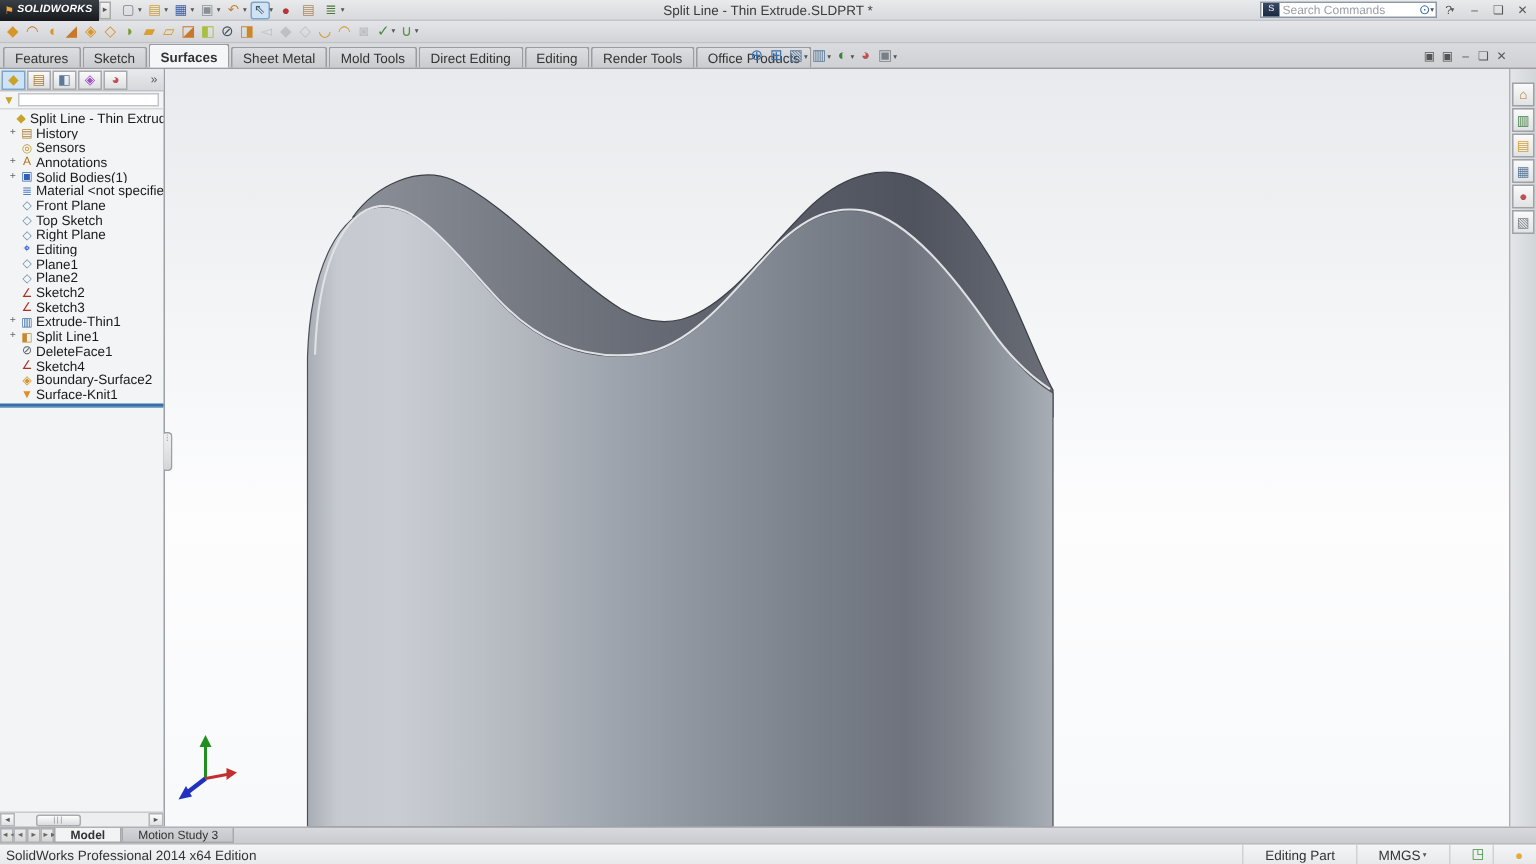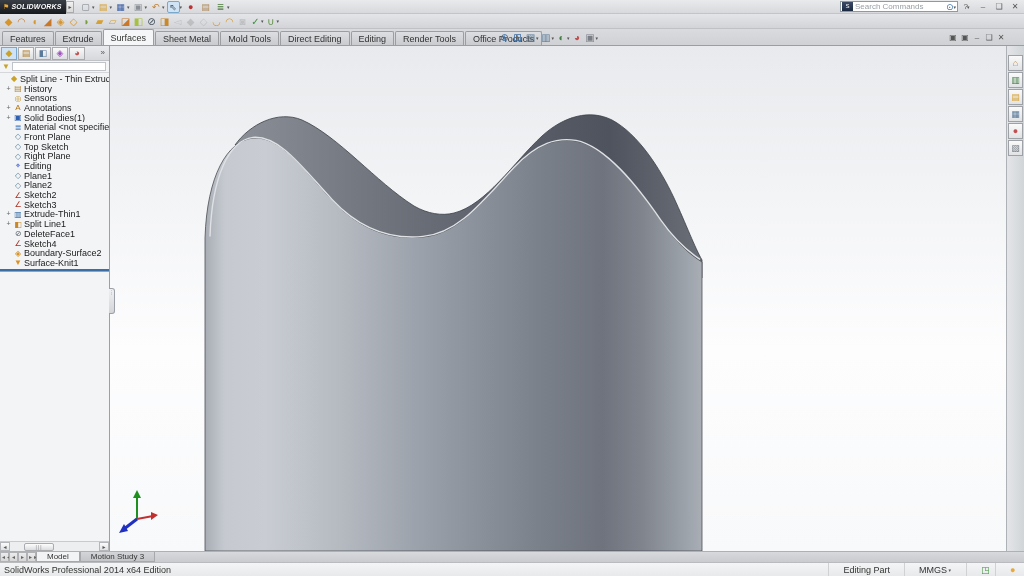--- a/index.html
+++ b/index.html
@@ -41,21 +41,21 @@
     font-size:10px; }
   .cmd-ico.disabled { opacity:.45; filter:grayscale(1); }
 
   
   #tabrow { left:0; top:29px; width:1024px; height:17px;
     background:linear-gradient(#d9dbde,#cfd1d5); border-bottom:1px solid #9b9da1;
     display:flex; align-items:flex-end; padding-left:2px; }
   .tab { height:14px; padding:0 7px; margin-right:1px; display:flex; align-items:center;
     background:linear-gradient(#dcdee1,#c9cbcf); border:1px solid #9b9da1; border-bottom:none;
     border-radius:2px 2px 0 0; color:#333; white-space:nowrap; }
-  .tab.active { background:#f5f6f7; font-weight:normal; height:16px; position:relative; z-index:2;margin-top:12px; }
+  .tab.active { background:#f5f6f7; font-weight:bold; height:16px; position:relative; z-index:2;margin-top:12px; }
   #docwin-controls { position:absolute; right:18px; top:32px; display:flex; }
 
   
   #headsup { position:absolute; left:498px; top:31px; display:flex; align-items:center; z-index:3; }
   .hu-ico { width:13px; height:13px; display:inline-flex; align-items:center; justify-content:center; font-size:10px; color:#4a5a6a; }
 
   
   #main { left:0; top:46px; width:1024px; height:505px; background:#fff; display:flex; }
 
   
@@ -100,21 +100,21 @@
     border:1px solid #9ea1a5; display:flex; align-items:center; justify-content:center; font-size:9px; }
 
   
   #bottomtabs { left:0; top:551px; width:1024px; height:11px;
     background:linear-gradient(#d7d9dc,#c9cbce); border-top:1px solid #aeb0b3;
     display:flex; align-items:stretch; font-size:8px; }
   .bt-nav { width:9px; background:linear-gradient(#ececec,#d6d6d6); border:1px solid #b0b2b5;
     font-size:5px; color:#666; text-align:center; line-height:9px; }
   .btab { padding:0 10px; display:flex; align-items:center; border:1px solid #a6a8ab; border-top:none;
     background:linear-gradient(#d3d5d8,#c3c5c8); color:#333; }
-  .btab.active { background:#f2f3f4; font-weight:normal; }
+  .btab.active { background:#f2f3f4; font-weight:bold; }
 
   
   #statusbar { left:0; top:562px; width:1024px; height:14px;
     background:linear-gradient(#f4f5f6,#e8e9ea); border-top:1px solid #b9bbbe;
     display:flex; align-items:center; font-size:9px; color:#333; }
   #status-left { padding-left:4px; }
   #status-right { margin-left:auto; display:flex; align-items:center; height:100%; }
   .st-cell { padding:0 14px; border-left:1px solid #cfd1d3; height:100%; display:flex; align-items:center; }
   .st-ico { width:14px; text-align:center; font-size:9px; }
 </style>
@@ -161,20 +161,21 @@
         </span>
         <span style="display:inline-flex;align-items:center;">
           <span class="tb-ico" style="color: rgb(176, 137, 90);">▤</span>
 
         </span>
         <span style="display:inline-flex;align-items:center;">
           <span class="tb-ico" style="color: rgb(74, 122, 58);">≣</span>
           <span class="dd">▾</span>
         </span>
       </div>
+    <div id="title-text">Split Line - Thin Extrude.SLDPRT *</div>
     <div id="titlebar-right">
       <div id="search-box">
         <span id="search-logo">S</span>
         <span>Search Commands</span>
         <span class="mag">⊙</span>
         <span class="dd">▾</span>
       </div>
       <span class="win-btn">
           <span>?</span>
           <span class="dd">▾</span>
@@ -272,21 +273,21 @@
         <span class="dd">▾</span>
       </span>
     </div>
 
   <div id="tabrow" class="abs">
 
   <div class="tab">
         <span>Features</span>
       </div>
       <div class="tab">
-        <span>Extrude</span>
+        <span>Sketch</span>
       </div>
       <div class="tab active">
         <span>Surfaces</span>
       </div>
       <div class="tab">
         <span>Sheet Metal</span>
       </div>
       <div class="tab">
         <span>Mold Tools</span>
       </div>

